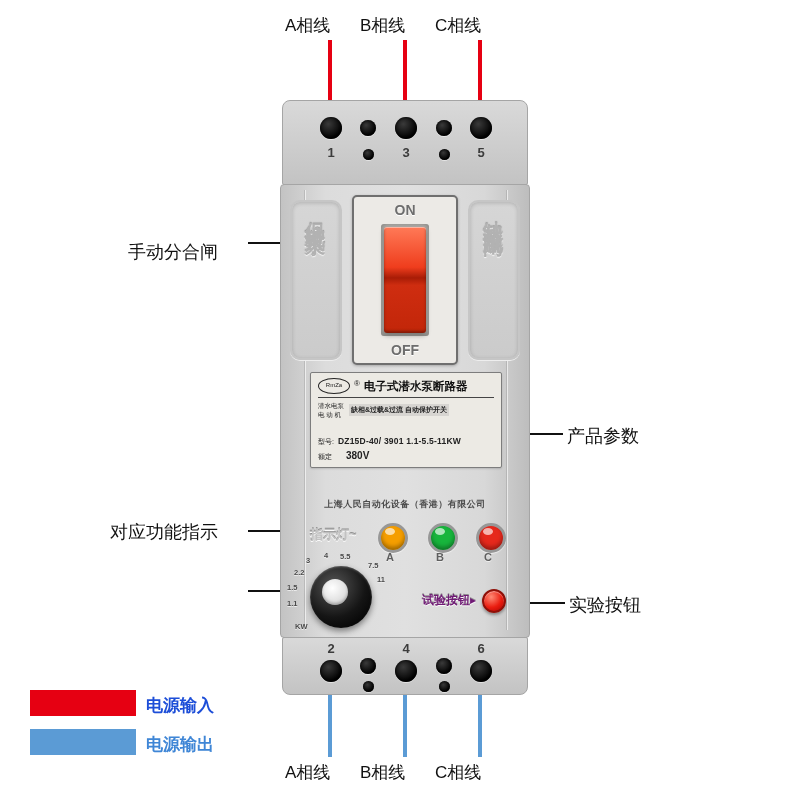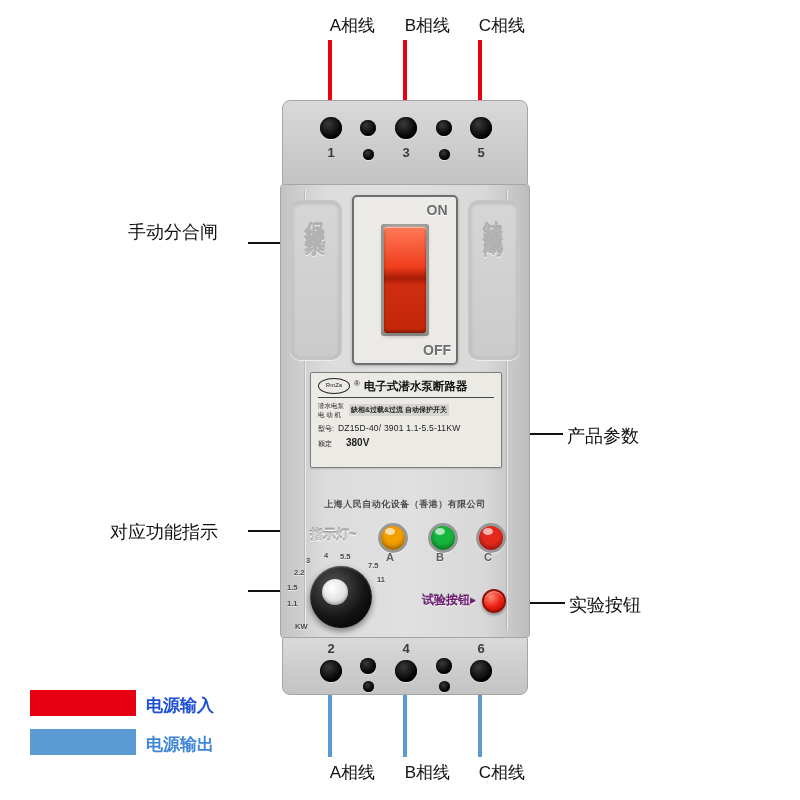--- a/index.html
+++ b/index.html
@@ -1,20 +1,20 @@
 <!DOCTYPE html>
 <html><head>
 <meta charset="utf-8">
 <style>
   html,body{margin:0;padding:0;background:#fff;font-family:"Liberation Sans","DejaVu Sans",sans-serif;}
   .stage{position:relative;width:800px;height:800px;background:#fff;overflow:hidden;}
 
   
   .callout-label{position:absolute;font-size:17px;color:#111;white-space:nowrap;}
-  .callout-label.centered{width:90px;text-align:right;}
+  .callout-label.centered{width:90px;text-align:left;}
   .callout-label.big{font-size:18px;}
   .callout-line{position:absolute;height:2px;background:#111;}
   .arrow-down{position:absolute;width:4px;height:72px;background:#e60012;}
   .arrow-down::after{content:"";position:absolute;left:-6px;bottom:-10px;border-left:8px solid transparent;border-right:8px solid transparent;border-top:11px solid #e60012;}
   .blue-line{position:absolute;width:4px;height:62px;background:#5b9bd5;}
 
   
   .legend-swatch{position:absolute;width:106px;height:26px;}
   .legend-text{position:absolute;font-size:17px;font-weight:bold;white-space:nowrap;}
   .legend-text.red{color:#1d4ed8;}
@@ -31,37 +31,37 @@
   .hole{position:absolute;border-radius:50%;background:radial-gradient(circle at 38% 32%,#3a3a3a,#000 70%);box-shadow:inset 0 0 3px #000,0 1px 0 rgba(255,255,255,.5);}
   .hole.big{width:22px;height:22px;}
   .hole.mid{width:16px;height:16px;}
   .hole.small{width:11px;height:11px;}
   .terminal-num{position:absolute;width:22px;text-align:center;font-size:13px;color:#3c3c3c;font-weight:bold;}
 
   .panel{position:absolute;top:100px;width:52px;height:160px;border:2px solid #c6c6c6;border-radius:10px;background:linear-gradient(180deg,#d6d6d6,#cbcbcb);box-shadow:inset 0 1px 4px rgba(0,0,0,.18),0 1px 0 #eee;box-sizing:border-box;display:flex;justify-content:center;}
   .vtext{writing-mode:vertical-rl;text-orientation:upright;font-size:20px;font-weight:bold;color:#b2b2b2;letter-spacing:3px;text-shadow:0 1px 1px #f7f7f7,0 -1px 1px #9a9a9a;margin-top:4px;}
 
   .switch-housing{position:absolute;left:72px;top:95px;width:106px;height:170px;background:#eceae6;border:2px solid #6f6f6f;border-radius:5px;box-sizing:border-box;box-shadow:0 1px 3px rgba(0,0,0,.25);}
-  .switch-on,.switch-off{position:absolute;left:0;width:100%;text-align:center;font-size:14px;font-weight:bold;color:#6d6d6d;text-shadow:0 1px 0 #fff;padding-left:32px;}
+  .switch-on,.switch-off{position:absolute;left:0;width:100%;text-align:center;font-size:14px;font-weight:bold;color:#6d6d6d;text-shadow:0 1px 0 #fff;}
   .switch-on{top:5px;}
   .switch-off{bottom:5px;}
   .switch-slot{position:absolute;left:27px;top:27px;width:48px;height:112px;background:#c9c7c2;border-radius:3px;box-shadow:inset 0 0 7px rgba(0,0,0,.45);}
   .rocker{position:absolute;left:30px;top:30px;width:42px;height:106px;border-radius:3px;background:linear-gradient(180deg,#ff7a57 0%,#ef3d1d 38%,#a81c06 48%,#cf2d10 55%,#c22609 100%);box-shadow:0 2px 5px rgba(0,0,0,.4),inset 0 1px 0 rgba(255,255,255,.45),inset 0 -2px 3px rgba(0,0,0,.35);}
 
   .sticker{position:absolute;left:30px;top:272px;width:192px;height:96px;background:#eceae4;border:1px solid #7d7d7d;border-radius:2px;box-sizing:border-box;padding:5px 7px 3px 7px;box-shadow:0 1px 2px rgba(0,0,0,.15);}
   .sticker-header{display:flex;align-items:center;gap:4px;}
   .logo-oval{width:30px;height:14px;border:1.5px solid #222;border-radius:50%;font-size:6px;line-height:12px;text-align:center;color:#222;flex:0 0 auto;}
   .reg-mark{font-size:8px;color:#222;margin-top:-6px;}
   .sticker-title{font-size:11.5px;font-weight:bold;color:#0d0d0d;white-space:nowrap;}
   .sticker-divider{border-top:1px solid #444;margin:3px 0 4px 0;}
   .sticker-row{display:flex;align-items:flex-start;gap:5px;color:#222;}
   .prod-col{font-size:6.5px;line-height:1.35;white-space:nowrap;}
   .protect-text{font-size:7px;font-weight:bold;margin-top:2px;background:rgba(120,120,120,.18);padding:1px 2px;}
   .model-row{margin-top:3px;font-size:7px;display:flex;align-items:baseline;gap:4px;color:#222;}
-  .model-value{font-size:8.5px;font-weight:normal;letter-spacing:.2px;}
+  .model-value{font-size:8.5px;font-weight:bold;letter-spacing:.2px;margin-top:13px;}
   .rated-row{margin-top:3px;font-size:7px;display:flex;align-items:baseline;gap:14px;color:#222;}
   .rated-value{font-size:10px;font-weight:bold;}
 
   .company{position:absolute;left:0;top:398px;width:100%;text-align:center;font-size:9px;font-weight:bold;color:#4c4c4c;letter-spacing:.5px;white-space:nowrap;}
 
   .indicator-label{position:absolute;left:30px;top:426px;font-size:13px;font-weight:bold;color:#c2c2c2;text-shadow:0 1px 0 #fafafa,0 -1px 0 #909090;white-space:nowrap;}
   .light{position:absolute;top:423px;width:24px;height:24px;border-radius:50%;border:3px solid #979797;box-shadow:inset 0 -3px 4px rgba(0,0,0,.35),0 1px 1px rgba(255,255,255,.6);}
   .light::before{content:"";position:absolute;left:4px;top:2px;width:10px;height:7px;border-radius:50%;background:rgba(255,255,255,.65);}
   .light-letter{position:absolute;top:451px;width:24px;text-align:center;font-size:11px;font-weight:bold;color:#5f5f5f;text-shadow:0 1px 0 #eee;}
 
@@ -77,21 +77,21 @@
 
 <div class="stage">
 
   <div class="callout-label centered" style="left:285px;top:14px">A相线</div>
   <div class="callout-label centered" style="left:360px;top:14px">B相线</div>
   <div class="callout-label centered" style="left:435px;top:14px">C相线</div>
   <div class="arrow-down" style="left:328px;top:40px"></div>
   <div class="arrow-down" style="left:403px;top:40px"></div>
   <div class="arrow-down" style="left:478px;top:40px"></div>
 
-  <div class="callout-label big" style="left:128px;top:220px">手动分合闸</div>
+  <div class="callout-label big" style="left:128px;top:240px">手动分合闸</div>
   <div class="callout-line" style="left:248px;top:242px;width:145px"></div>
 
   <div class="callout-label big" style="left:110px;top:520px">对应功能指示</div>
   <div class="callout-line" style="left:248px;top:530px;width:70px"></div>
 
   <div class="callout-line" style="left:248px;top:590px;width:62px"></div>
 
   <div class="callout-line" style="left:527px;top:433px;width:36px"></div>
   <div class="callout-label big" style="left:567px;top:424px">产品参数</div>
 

